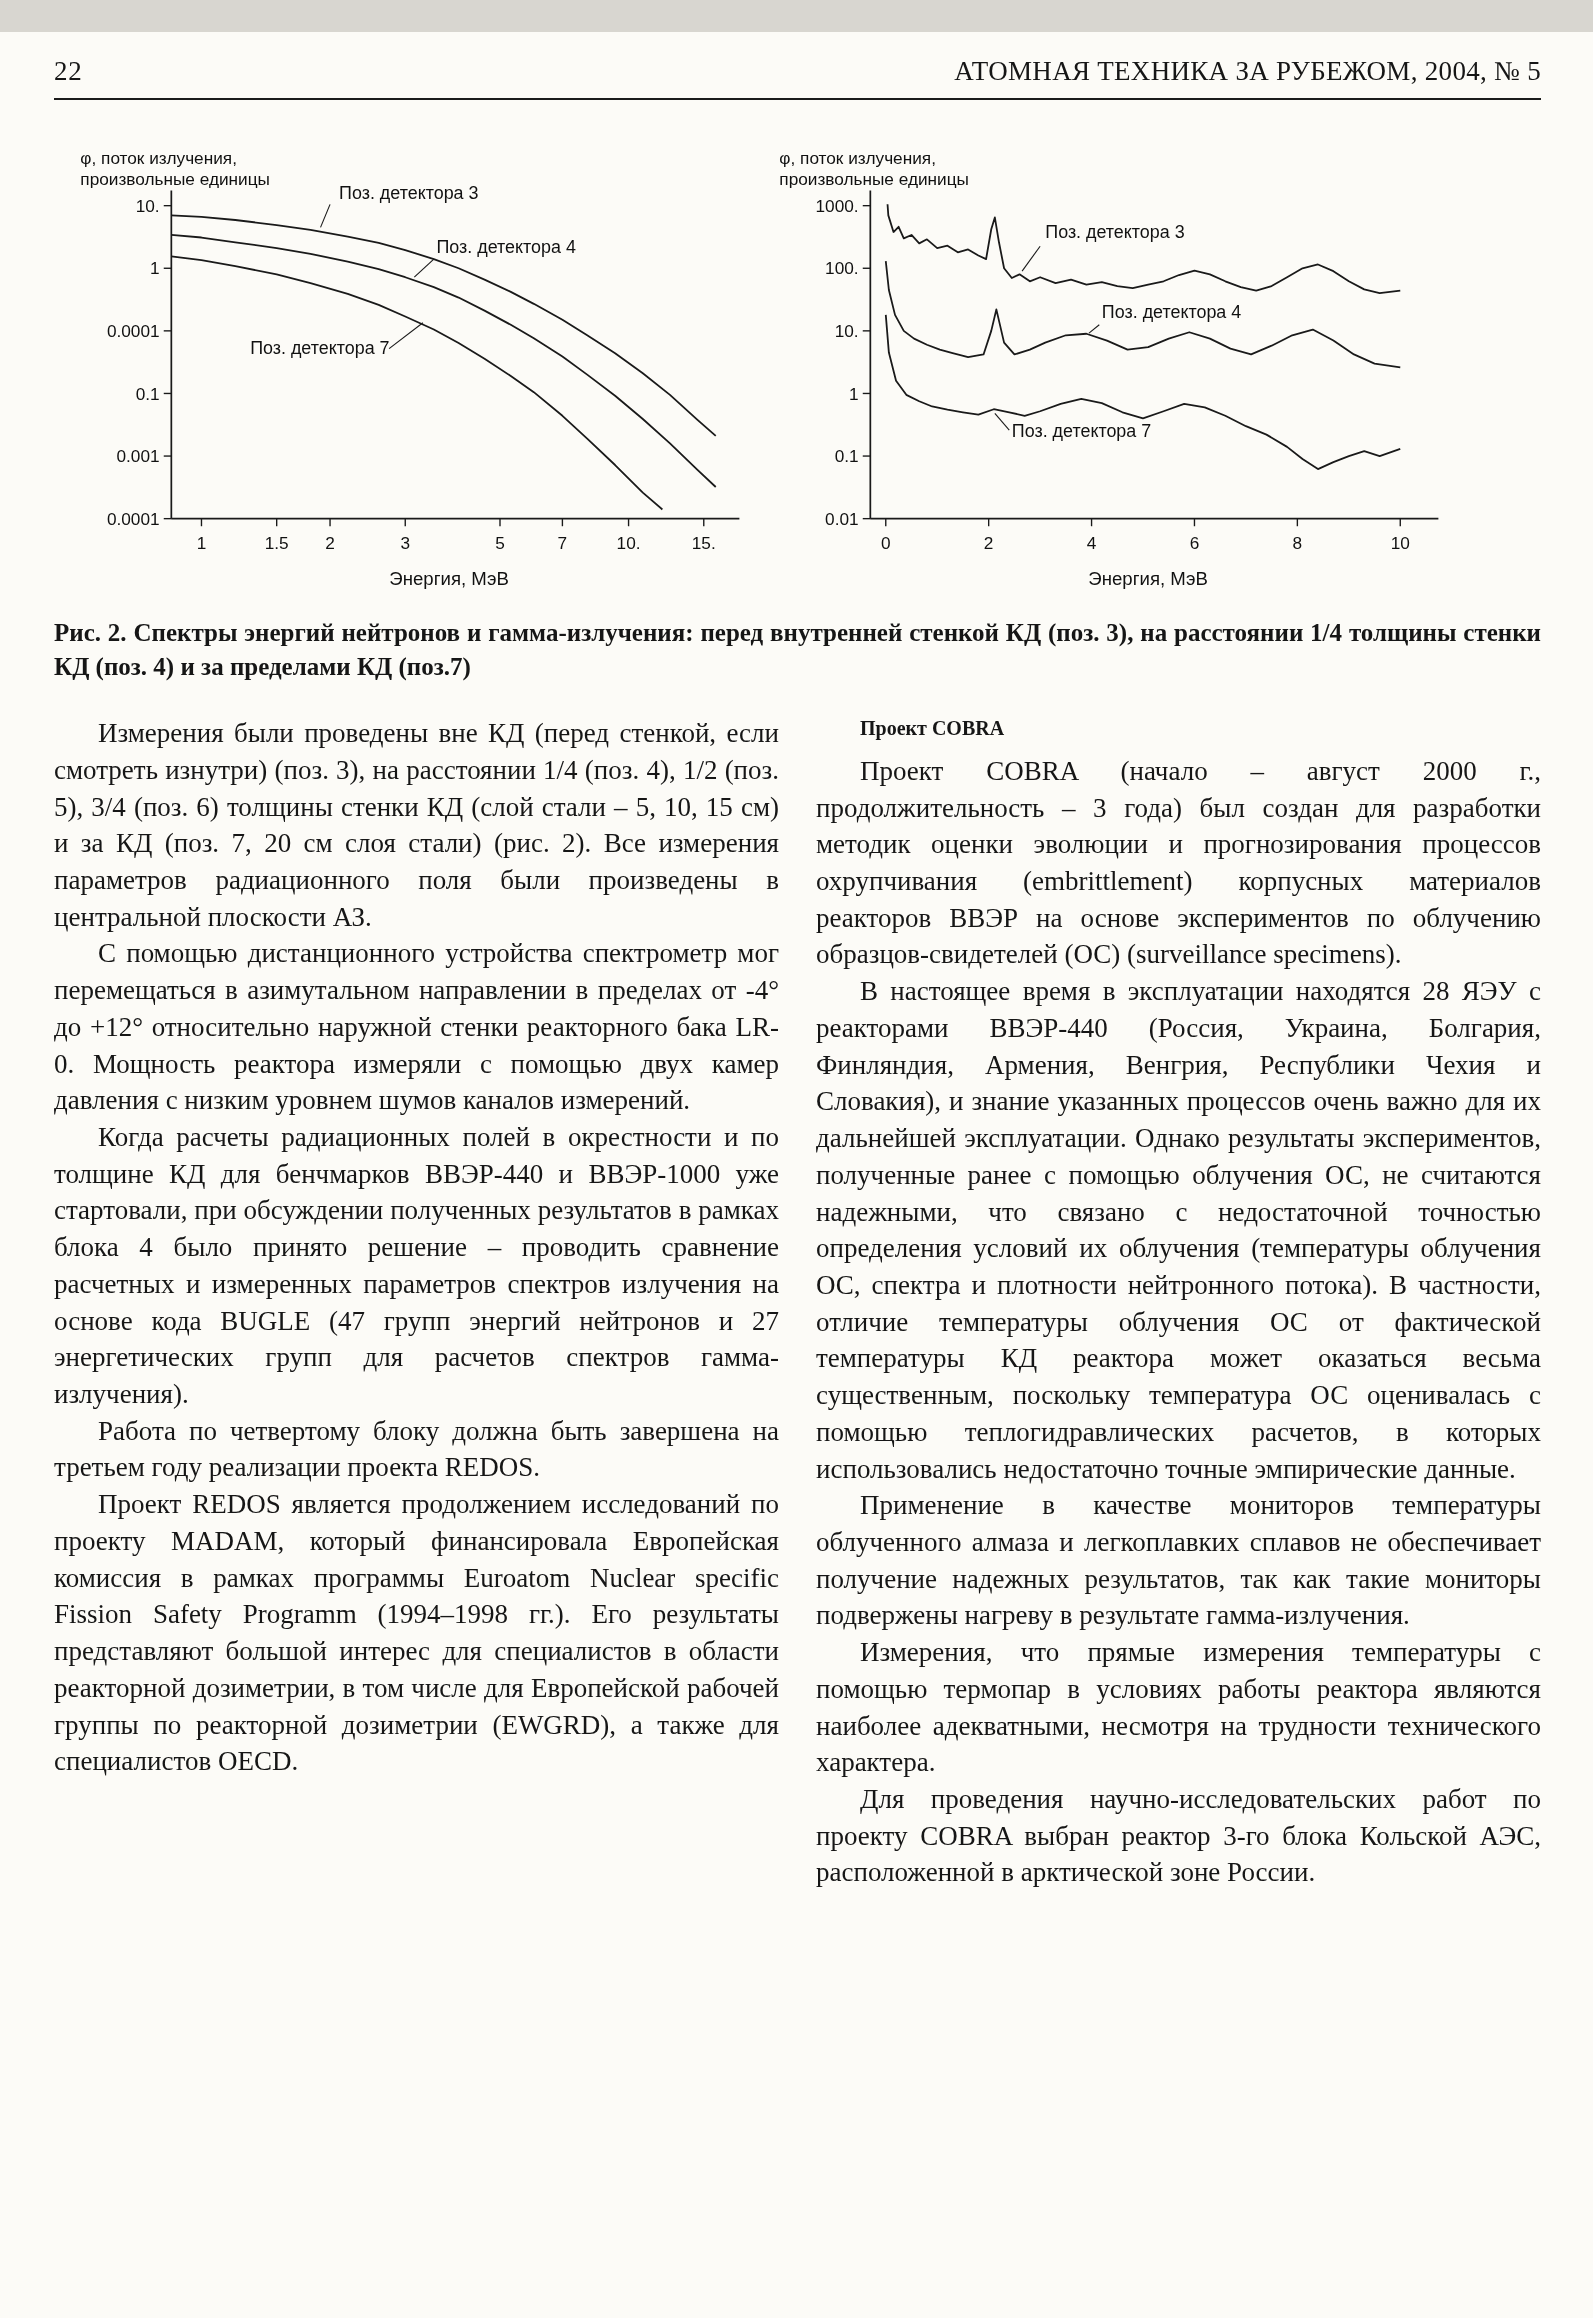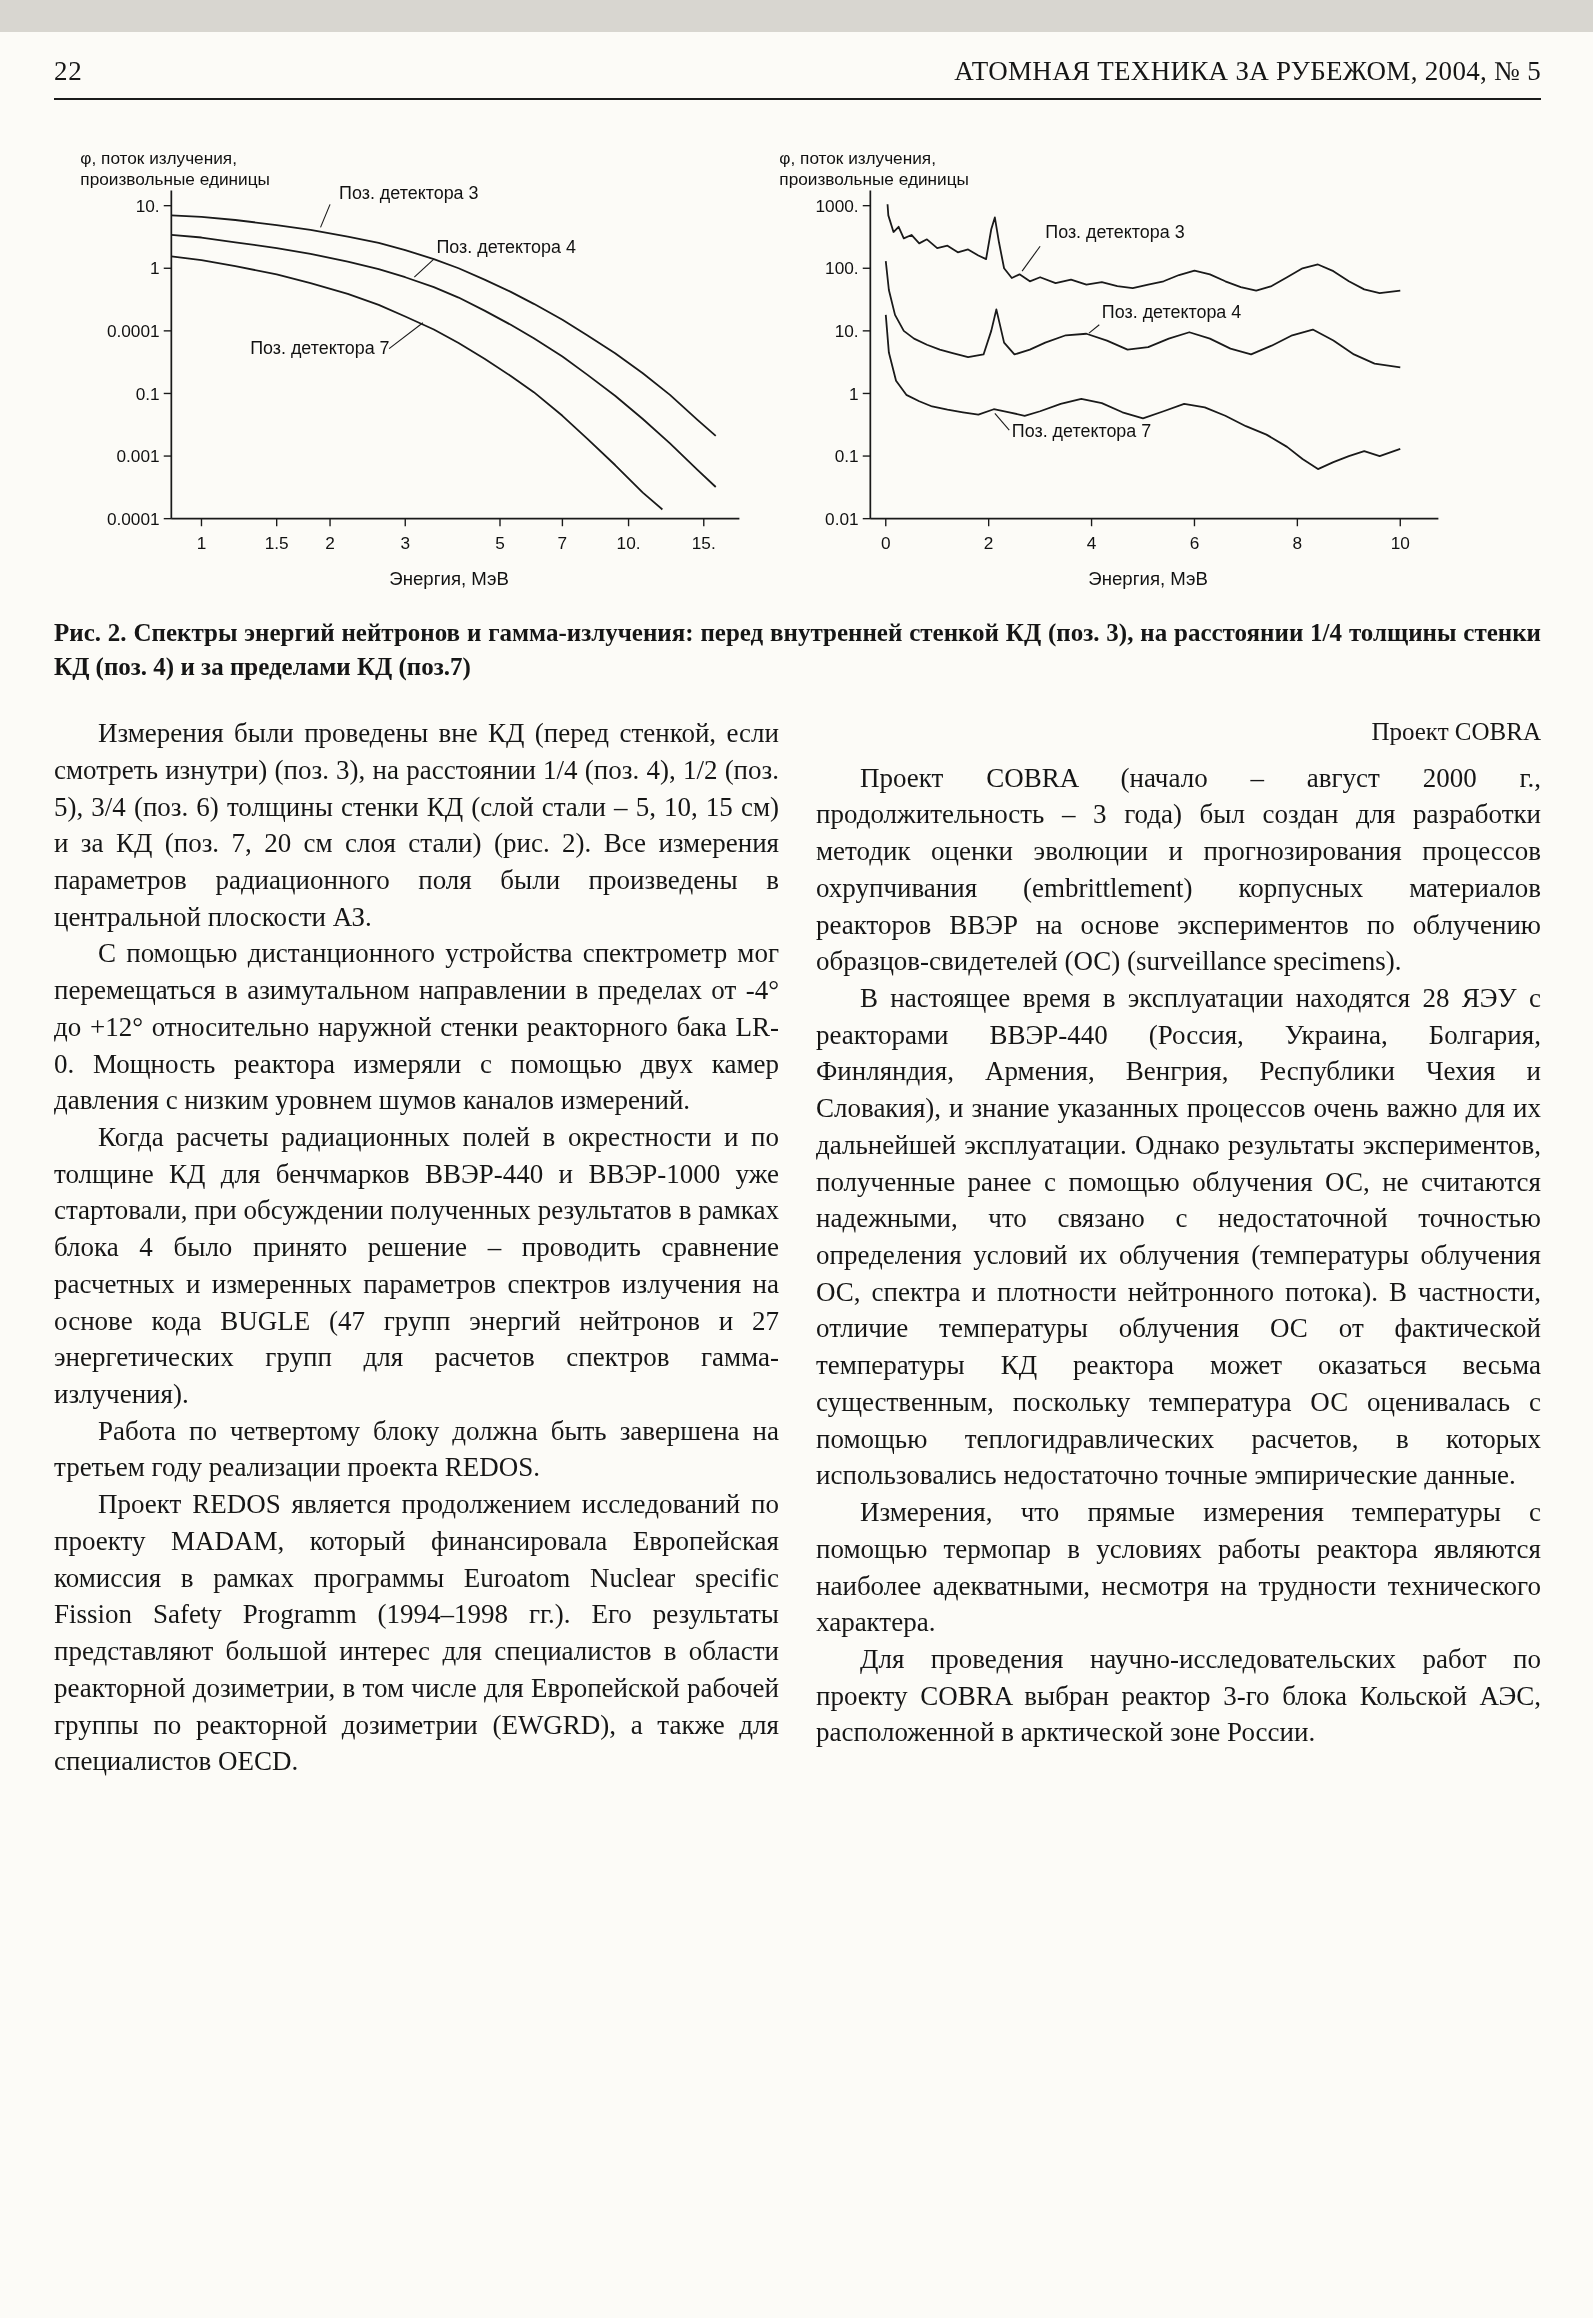--- a/index.html
+++ b/index.html
@@ -19,21 +19,21 @@
   .figure { margin-top:45px; }
   .charts-row { display:flex; align-items:flex-start; gap:9.3px; padding-left:14.6px; }
   .charts-row svg { width:690px; height:455px; display:block; }
   .figure-caption {
     display:block; font-weight:700; font-size:25px; line-height:1.38;
     margin-top:16px; text-align:justify;
   }
   .columns { display:flex; gap:37px; margin-top:30.5px; }
   .col { flex:1; font-size:27px; line-height:1.36; text-align:justify; hyphens:auto; }
   .col p { text-indent:44px; margin:0; }
-  .col h2 { font-size:25px; font-weight:400; margin:0 0 10.6px 44px; text-align:right; }
+  .col h2 { font-size:20px; font-weight:700; margin:0 0 10.6px 44px; text-align:left; }
 </style>
 </head>
 <body>
 
 <div class="page">
 
   <header class="page-header">
     <span class="page-num">22</span>
     <span class="journal-title">АТОМНАЯ ТЕХНИКА ЗА РУБЕЖОМ, 2004, № 5</span>
   </header>
@@ -144,19 +144,20 @@
       <p>Измерения были проведены вне КД (перед стенкой, если смотреть изнутри)  (поз. 3), на расстоянии 1/4 (поз. 4), 1/2 (поз. 5), 3/4 (поз. 6) толщины стенки КД (слой стали – 5, 10, 15 см) и за КД (поз. 7, 20 см слоя стали) (рис. 2). Все измерения параметров радиационного поля были произведены в центральной плоскости АЗ.</p>
       <p>С помощью дистанционного устройства спектрометр мог перемещаться в азимутальном направлении в пределах от -4° до +12° относительно наружной стенки реакторного бака LR-0. Мощность реактора измеряли с помощью двух камер давления с низким уровнем шумов каналов измерений.</p>
       <p>Когда расчеты радиационных полей в окрестности и по толщине КД для бенчмарков ВВЭР-440 и ВВЭР-1000  уже стартовали, при обсуждении полученных результатов в рамках блока 4 было принято решение – проводить сравнение расчетных и измеренных параметров спектров излучения на основе кода BUGLE (47 групп энергий нейтронов и 27 энергетических групп для расчетов спектров гамма-излучения).</p>
       <p>Работа по четвертому блоку должна быть завершена на третьем году реализации проекта REDOS.</p>
       <p>Проект REDOS является продолжением исследований по проекту MADAM, который финансировала Европейская комиссия в рамках программы Euroatom Nuclear specific Fission Safety Programm (1994–1998 гг.). Его результаты представляют большой интерес для специалистов в области реакторной дозиметрии, в том числе для Европейской рабочей группы по реакторной дозиметрии (EWGRD), а также для специалистов OECD.</p>
     </section>
     <section class="col">
       <h2>Проект COBRA</h2>
       <p>Проект COBRA (начало – август 2000 г., продолжительность – 3 года) был создан для разработки методик оценки эволюции и прогнозирования процессов охрупчивания (embrittlement) корпусных материалов реакторов ВВЭР на основе экспериментов по облучению образцов-свидетелей (ОС) (surveillance specimens).</p>
       <p>В настоящее время в эксплуатации находятся 28 ЯЭУ с реакторами ВВЭР-440  (Россия, Украина, Болгария, Финляндия, Армения, Венгрия, Республики Чехия и Словакия), и знание указанных процессов очень важно для их дальнейшей эксплуатации. Однако результаты экспериментов, полученные ранее с помощью облучения ОС, не считаются надежными, что связано с недостаточной точностью определения условий их облучения (температуры облучения ОС, спектра и плотности нейтронного потока). В частности, отличие температуры облучения ОС от фактической температуры КД реактора может оказаться весьма существенным, поскольку температура ОС оценивалась с помощью теплогидравлических расчетов, в которых использовались недостаточно точные эмпирические данные.</p>
+      <p>Применение в качестве мониторов температуры облученного алмаза и легкоплавких сплавов не обеспечивает получение надежных результатов, так как такие мониторы подвержены нагреву в результате гамма-излучения.</p>
       <p>Измерения, что прямые измерения температуры с помощью термопар в условиях работы реактора являются наиболее адекватными, несмотря на трудности технического характера.</p>
       <p>Для проведения научно-исследовательских работ по проекту COBRA выбран реактор 3-го блока Кольской АЭС, расположенной в арктической зоне России.</p>
     </section>
   </main>
 
 </div>
 
 
 </body></html>

